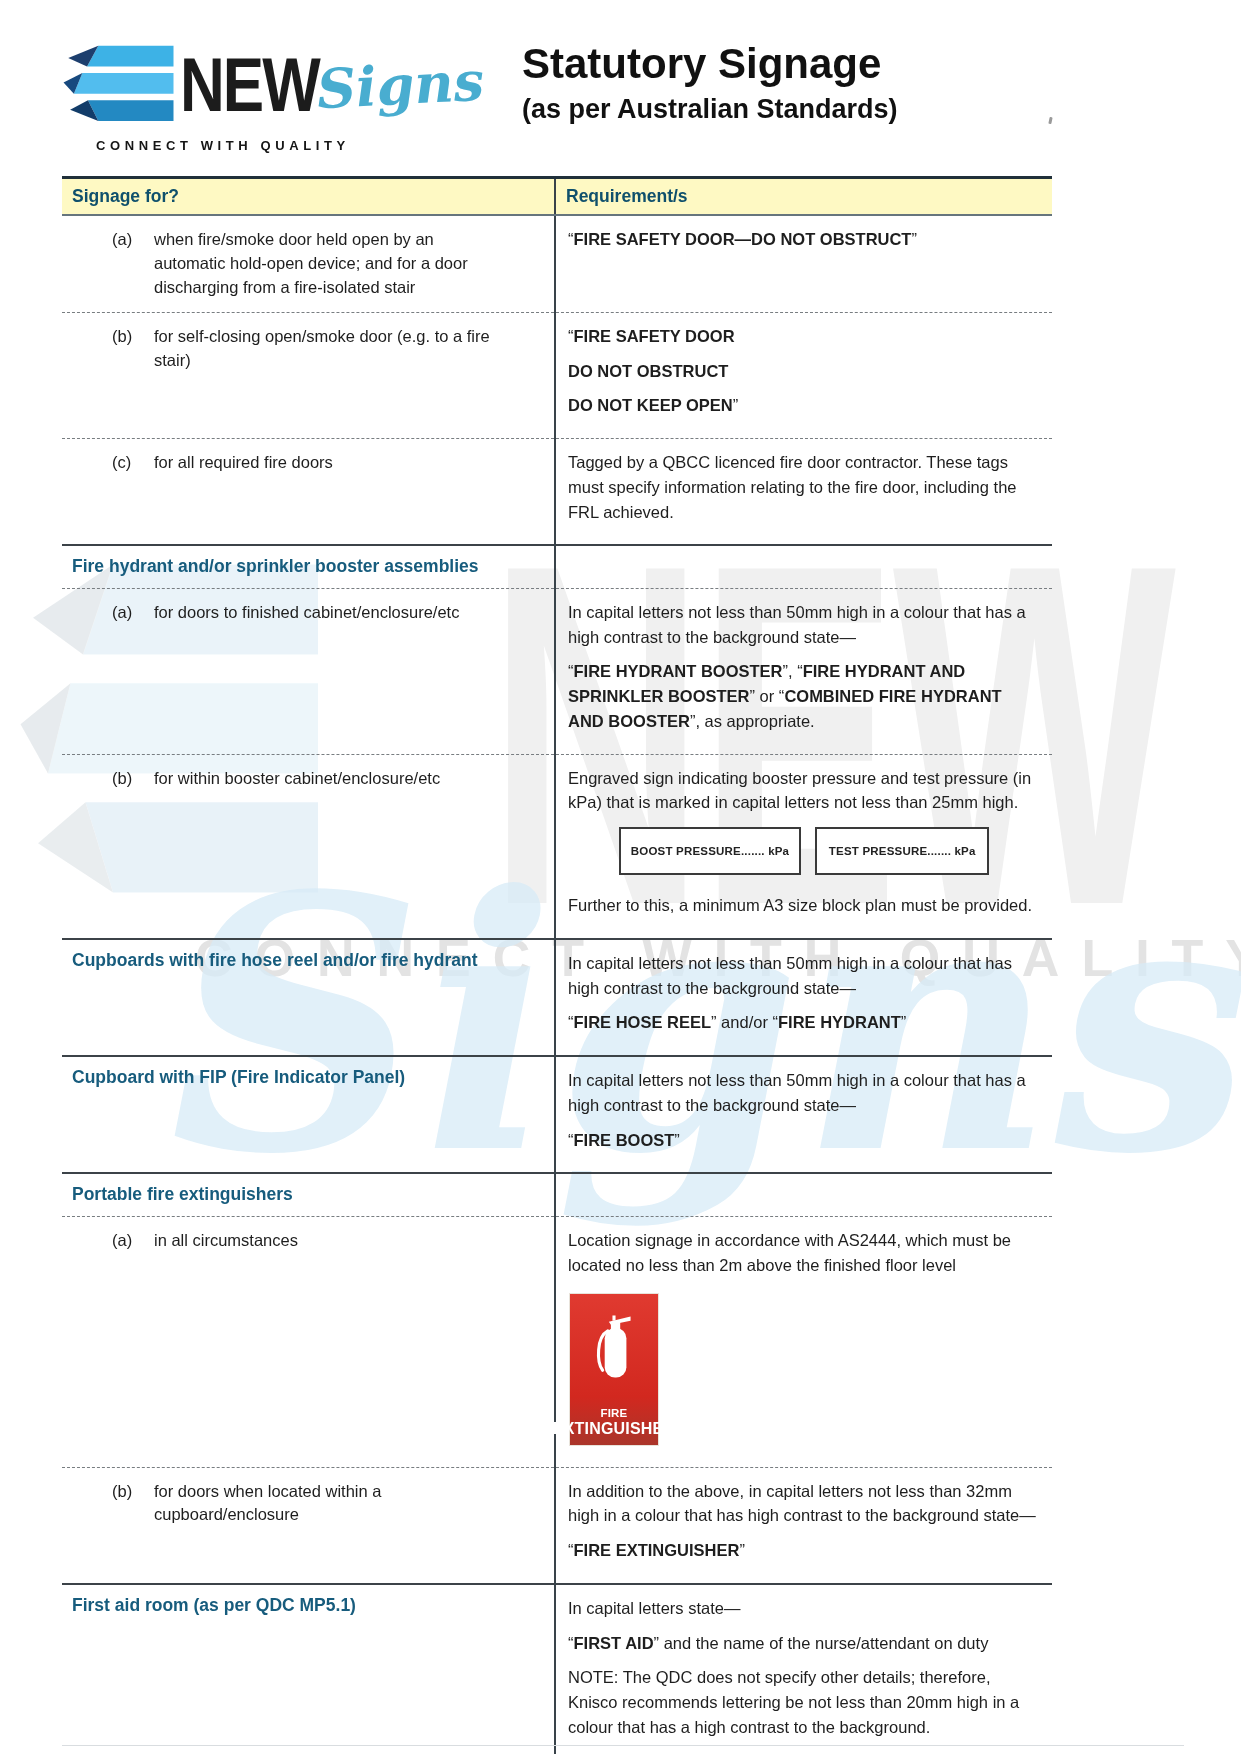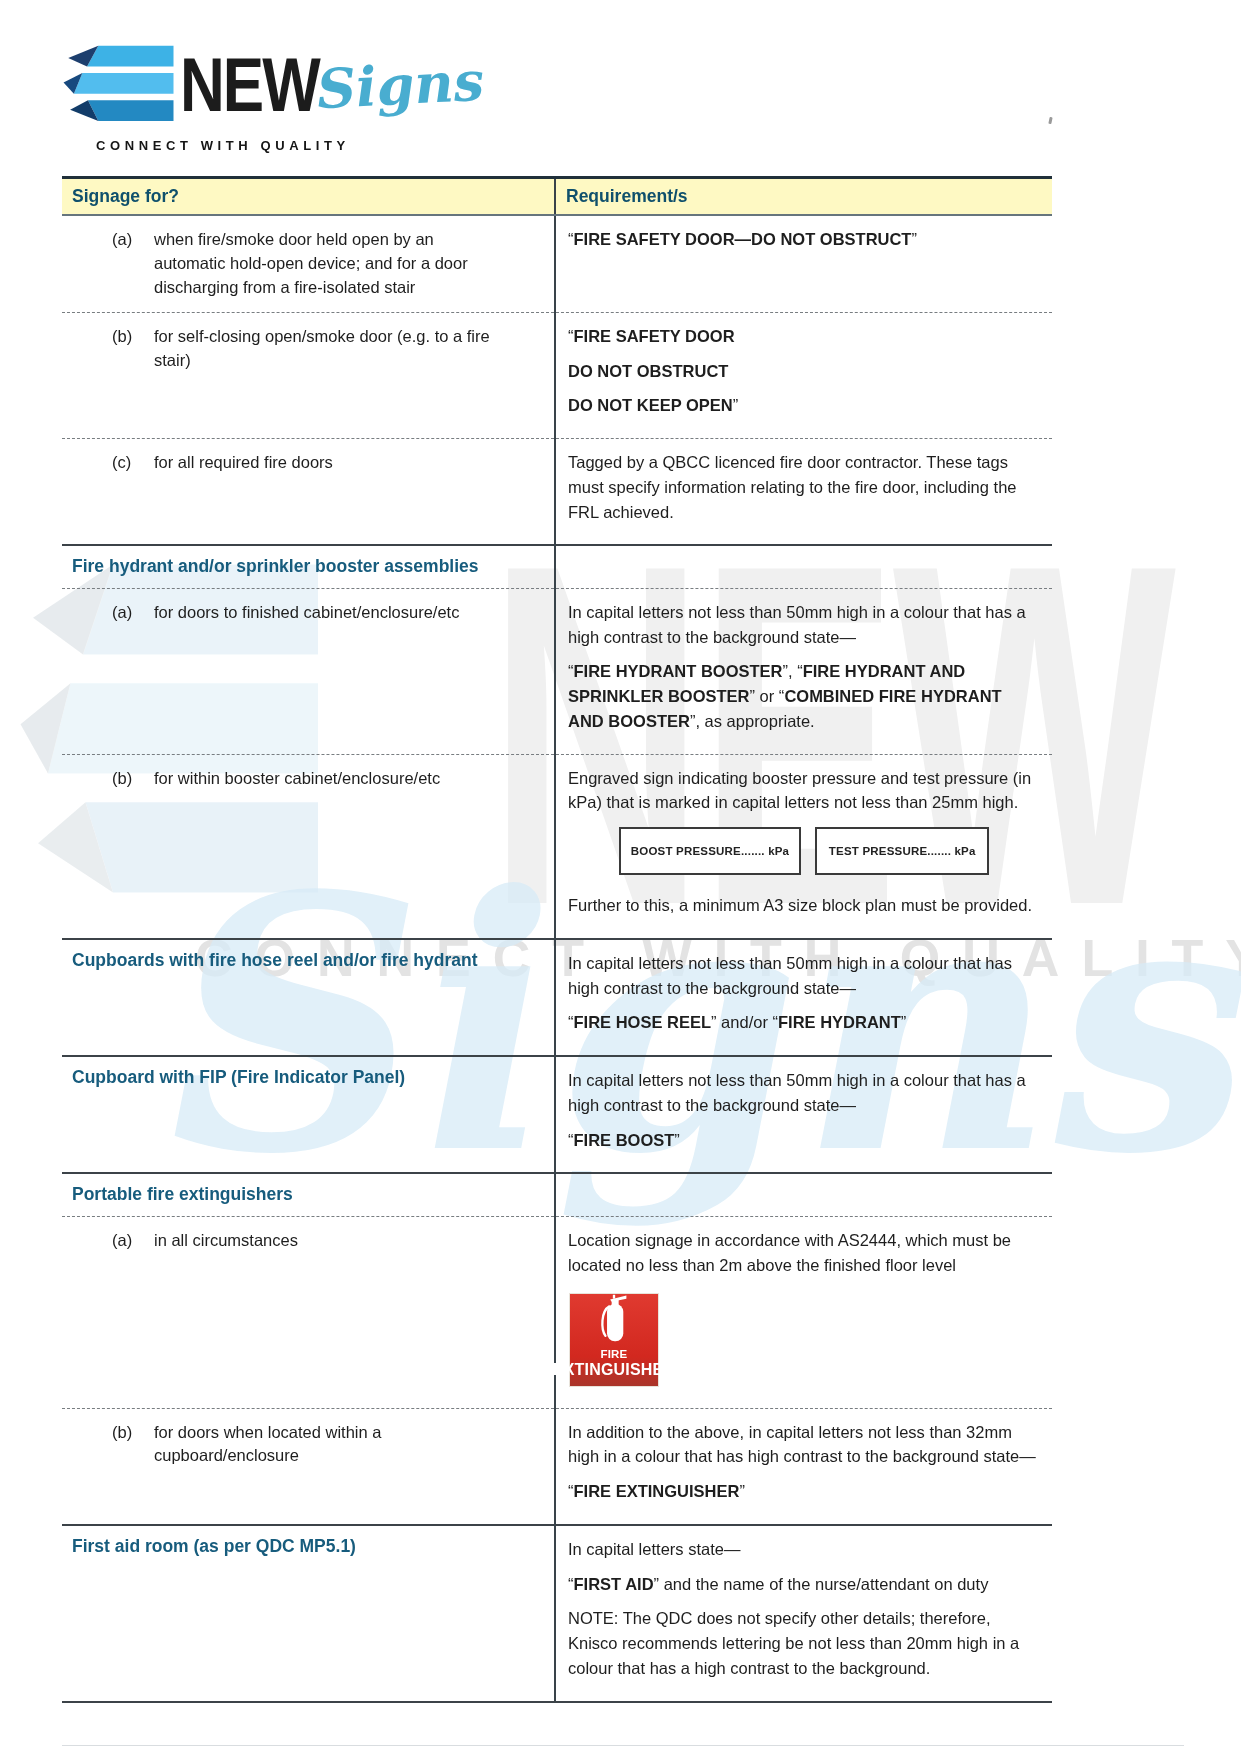--- a/index.html
+++ b/index.html
@@ -55,21 +55,21 @@
   .sub-text{flex:1;max-width:346px;}
   .req-p{margin:10px 0;line-height:1.5;}
   .bld{font-weight:700;}
 
   
   .pressure-boxes{display:flex;gap:14px;justify-content:center;margin:12px 0 18px 0;}
   .pbox{border:2px solid #3a3a3a;background:#fff;min-width:150px;text-align:center;
           padding:16px 10px;font-size:11.5px;font-weight:700;letter-spacing:.2px;color:#222;}
 
   
-  .ext-sign{width:88px;height:92px;margin:16px 0 12px 2px;display:flex;flex-direction:column;
+  .ext-sign{width:88px;height:151px;margin:16px 0 12px 2px;display:flex;flex-direction:column;
           align-items:center;justify-content:flex-end;padding-bottom:7px;box-sizing:border-box;
           background:linear-gradient(180deg,#e03a30 0%,#d2281f 68%,#aa352a 100%);
           box-shadow:0 0 0 1px #e8e3da;}
   .ext-sign svg{flex:1;width:62px;}
   .ext-line{color:#fff;font-weight:700;text-align:center;line-height:1.12;letter-spacing:.2px;}
   .ext-line.l1{font-size:11.5px;} .ext-line.l2{font-size:16px;}
 
   .footer-hairline{position:absolute;left:62px;top:1745px;width:1122px;height:1px;
           background:#d9dde0;z-index:1;}
 </style>
@@ -103,20 +103,24 @@
           <polygon points="27,62 118,62 118,84 38,84" fill="#2389c2"></polygon>
           <polygon points="27,62 38,84 8,72" fill="#123c69"></polygon>
         </svg>
         <div class="logo-words">
           <span class="logo-new">NEW</span>
           <span class="logo-signs">Signs</span>
         </div>
       </div>
       <div class="logo-tagline">CONNECT WITH QUALITY</div>
     </div>
+    <div class="title-block">
+      <h1>Statutory Signage</h1>
+      <h2>(as per Australian Standards)</h2>
+    </div>
     <div class="stray-mark"></div>
   </header>
 
   <table class="sig">
     <colgroup>
         <col class="c1">
         <col class="c2">
       </colgroup>
     <thead>
       <tr>

